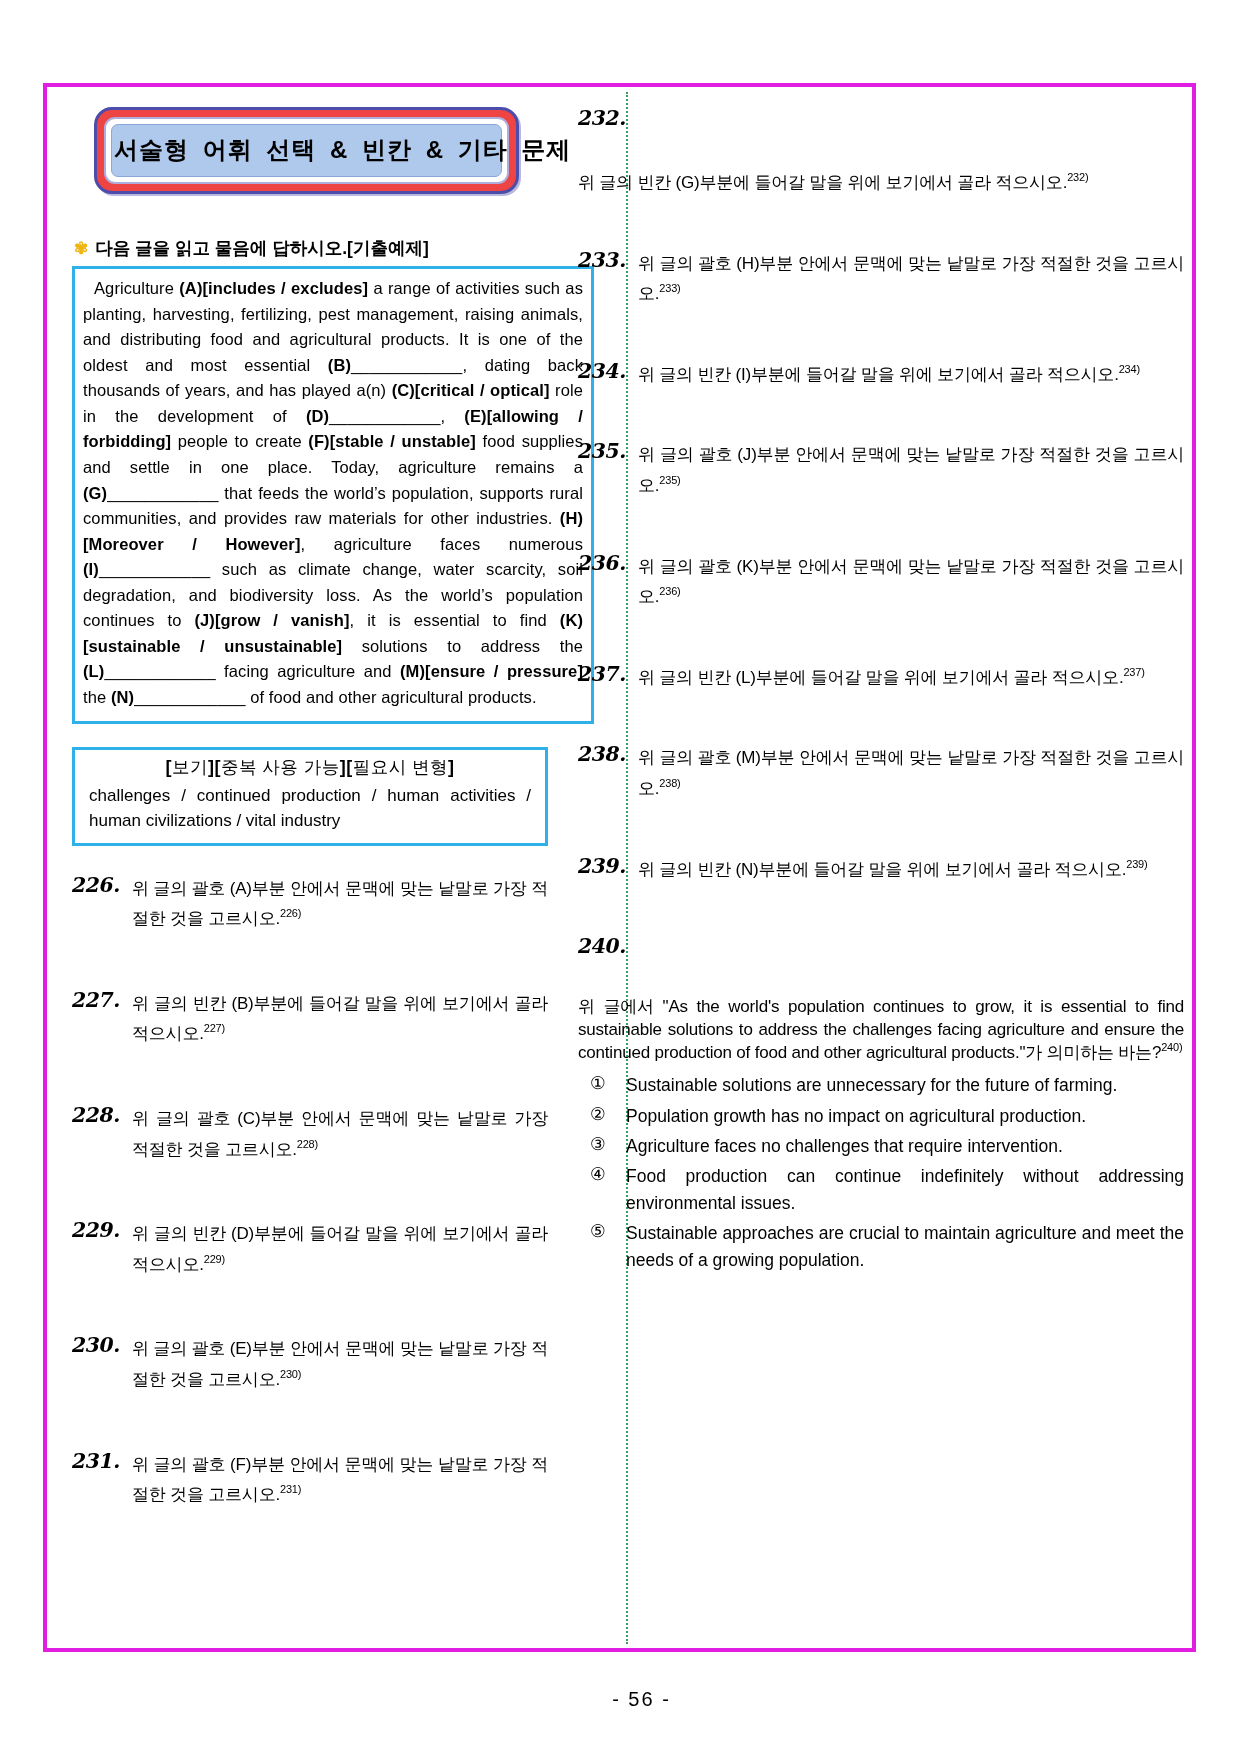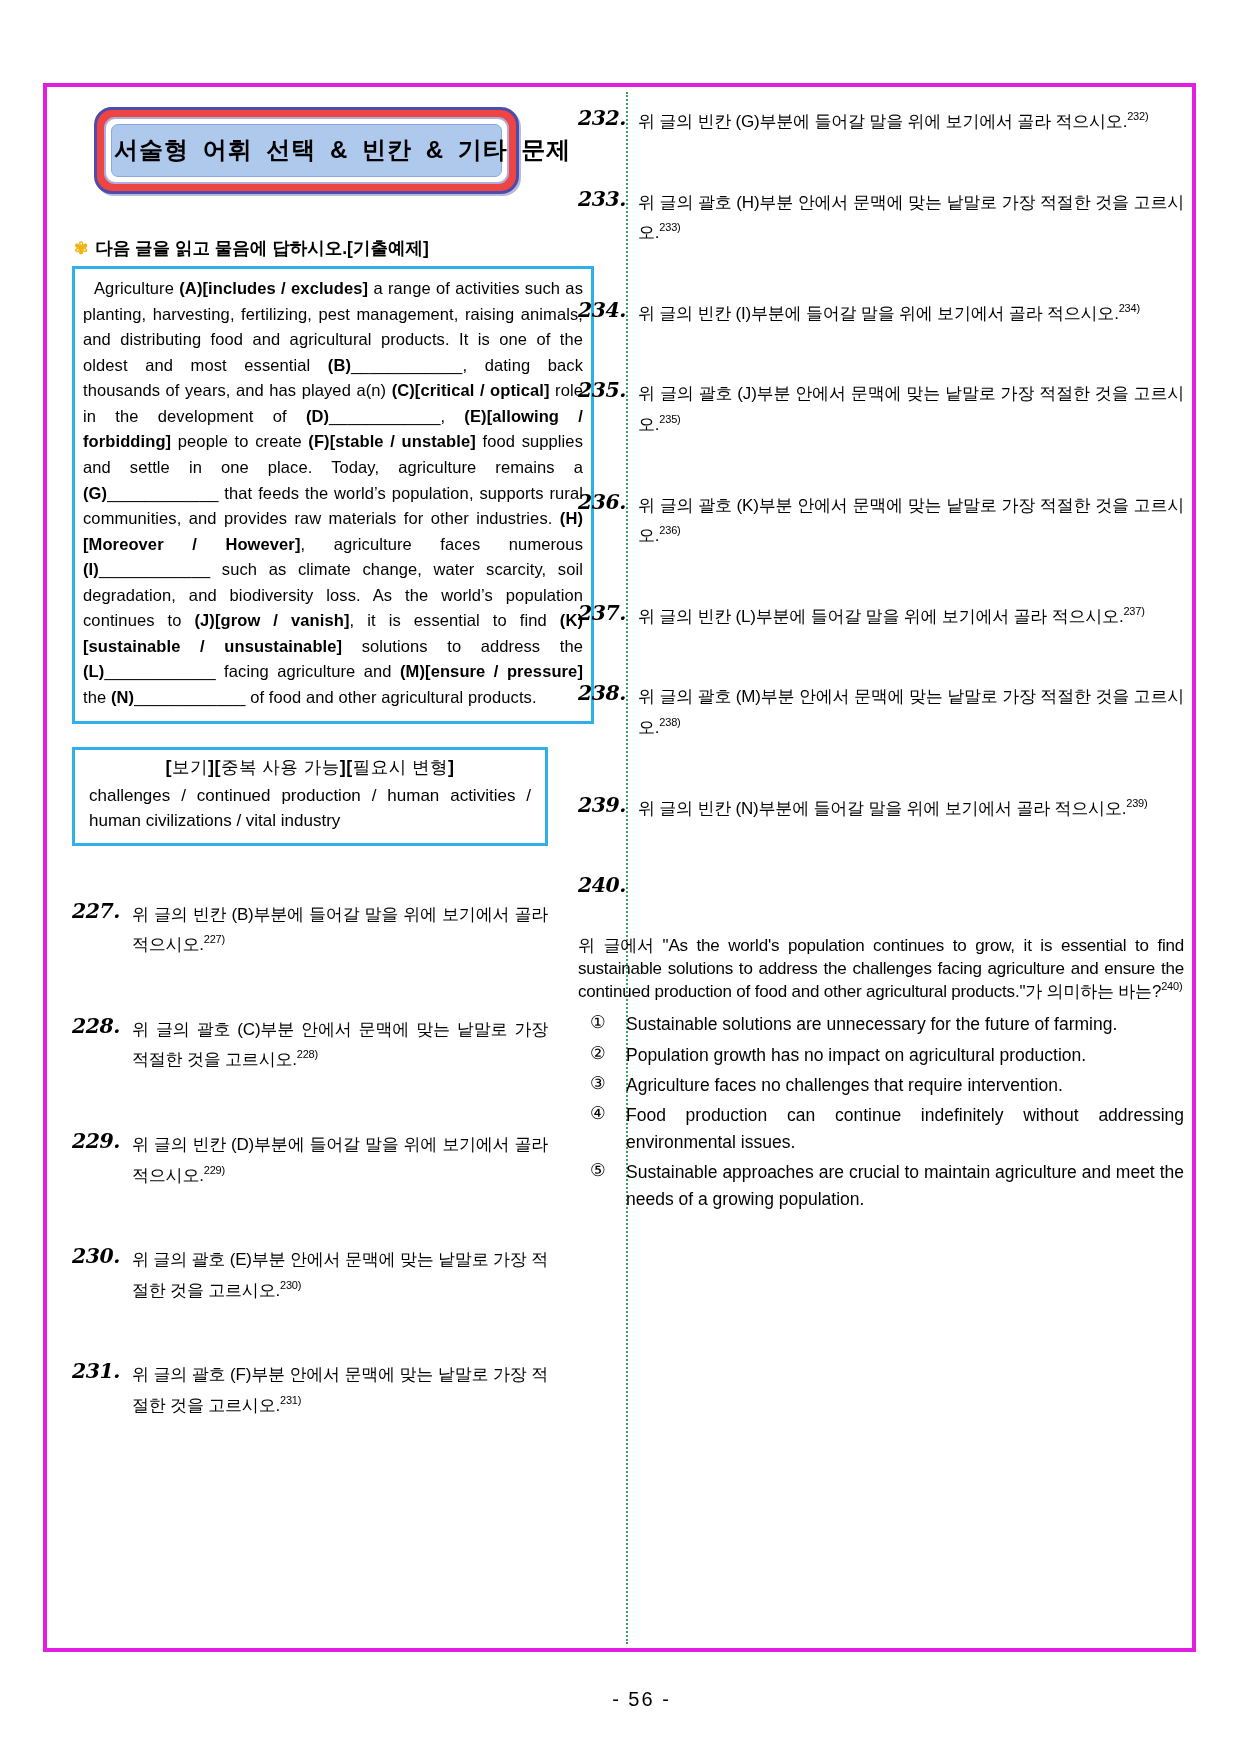--- a/index.html
+++ b/index.html
@@ -61,21 +61,21 @@
   }
   .q .qtext{
     flex:1;margin:2px 0 0;font-size:17px;line-height:1.8;text-align:justify;
     letter-spacing:-0.2px;
   }
   sup{font-size:11px;vertical-align:super;line-height:0;}
 
   .col-left .q{margin-top:52px;}
   .col-left .q.first{margin-top:26px;}
   .col-right .q{margin-top:48px;}
-  .col-right .q.first{margin-top:12px;}
+  .col-right .q.first{margin-top:12px;flex-direction:column;}
 
   .q240{margin-top:44px;flex-direction:column;}
   .q240 .qtext{line-height:1.34;font-size:17px;}
   .options{margin:8px 0 0 12px;}
   .opt{display:flex;align-items:flex-start;margin-top:3px;}
   .opt-marker{flex:0 0 36px;font-size:17.5px;padding-top:1px;}
   .opt-text{flex:1;margin:0;font-size:17.5px;line-height:1.55;text-align:justify;}
 
   .page-number{
     position:absolute;left:0;right:0;top:1688px;text-align:center;
@@ -104,20 +104,24 @@
 
     <div class="passage-box">
       <p class="passage"><span>Agriculture </span><span class="b">(A)[includes / excludes]</span><span> a range of activities such as planting, harvesting, fertilizing, pest management, raising animals, and distributing food and agricultural products. It is one of the oldest and most essential </span><span class="b">(B)</span><span>____________, dating back thousands of years, and has played a(n) </span><span class="b">(C)[critical / optical]</span><span> role in the development of </span><span class="b">(D)</span><span>____________, </span><span class="b">(E)[allowing / forbidding]</span><span> people to create </span><span class="b">(F)[stable / unstable]</span><span> food supplies and settle in one place. Today, agriculture remains a </span><span class="b">(G)</span><span>____________ that feeds the world’s population, supports rural communities, and provides raw materials for other industries. </span><span class="b">(H)[Moreover / However]</span><span>, agriculture faces numerous </span><span class="b">(I)</span><span>____________ such as climate change, water scarcity, soil degradation, and biodiversity loss. As the world’s population continues to </span><span class="b">(J)[grow / vanish]</span><span>, it is essential to find </span><span class="b">(K)[sustainable / unsustainable]</span><span> solutions to address the </span><span class="b">(L)</span><span>____________ facing agriculture and </span><span class="b">(M)[ensure / pressure]</span><span> the </span><span class="b">(N)</span><span>____________ of food and other agricultural products.</span></p>
     </div>
 
     <div class="bank-box">
       <div class="bank-header"><span class="b">[</span><span>보기</span><span class="b">][</span><span>중복 사용 가능</span><span class="b">][</span><span>필요시 변형</span><span class="b">]</span></div>
       <div class="bank-words">challenges / continued production / human activities / human civilizations / vital industry</div>
     </div>
 
+    <div class="q first">
+      <span class="qnum">226.</span>
+      <p class="qtext"><span>위 글의 괄호 (A)부분 안에서 문맥에 맞는 낱말로 가장 적절한 것을 고르시오.</span><sup>226)</sup></p>
+    </div>
     <div class="q">
       <span class="qnum">227.</span>
       <p class="qtext"><span>위 글의 빈칸 (B)부분에 들어갈 말을 위에 보기에서 골라 적으시오.</span><sup>227)</sup></p>
     </div>
     <div class="q">
       <span class="qnum">228.</span>
       <p class="qtext"><span>위 글의 괄호 (C)부분 안에서 문맥에 맞는 낱말로 가장 적절한 것을 고르시오.</span><sup>228)</sup></p>
     </div>
     <div class="q">
       <span class="qnum">229.</span>

